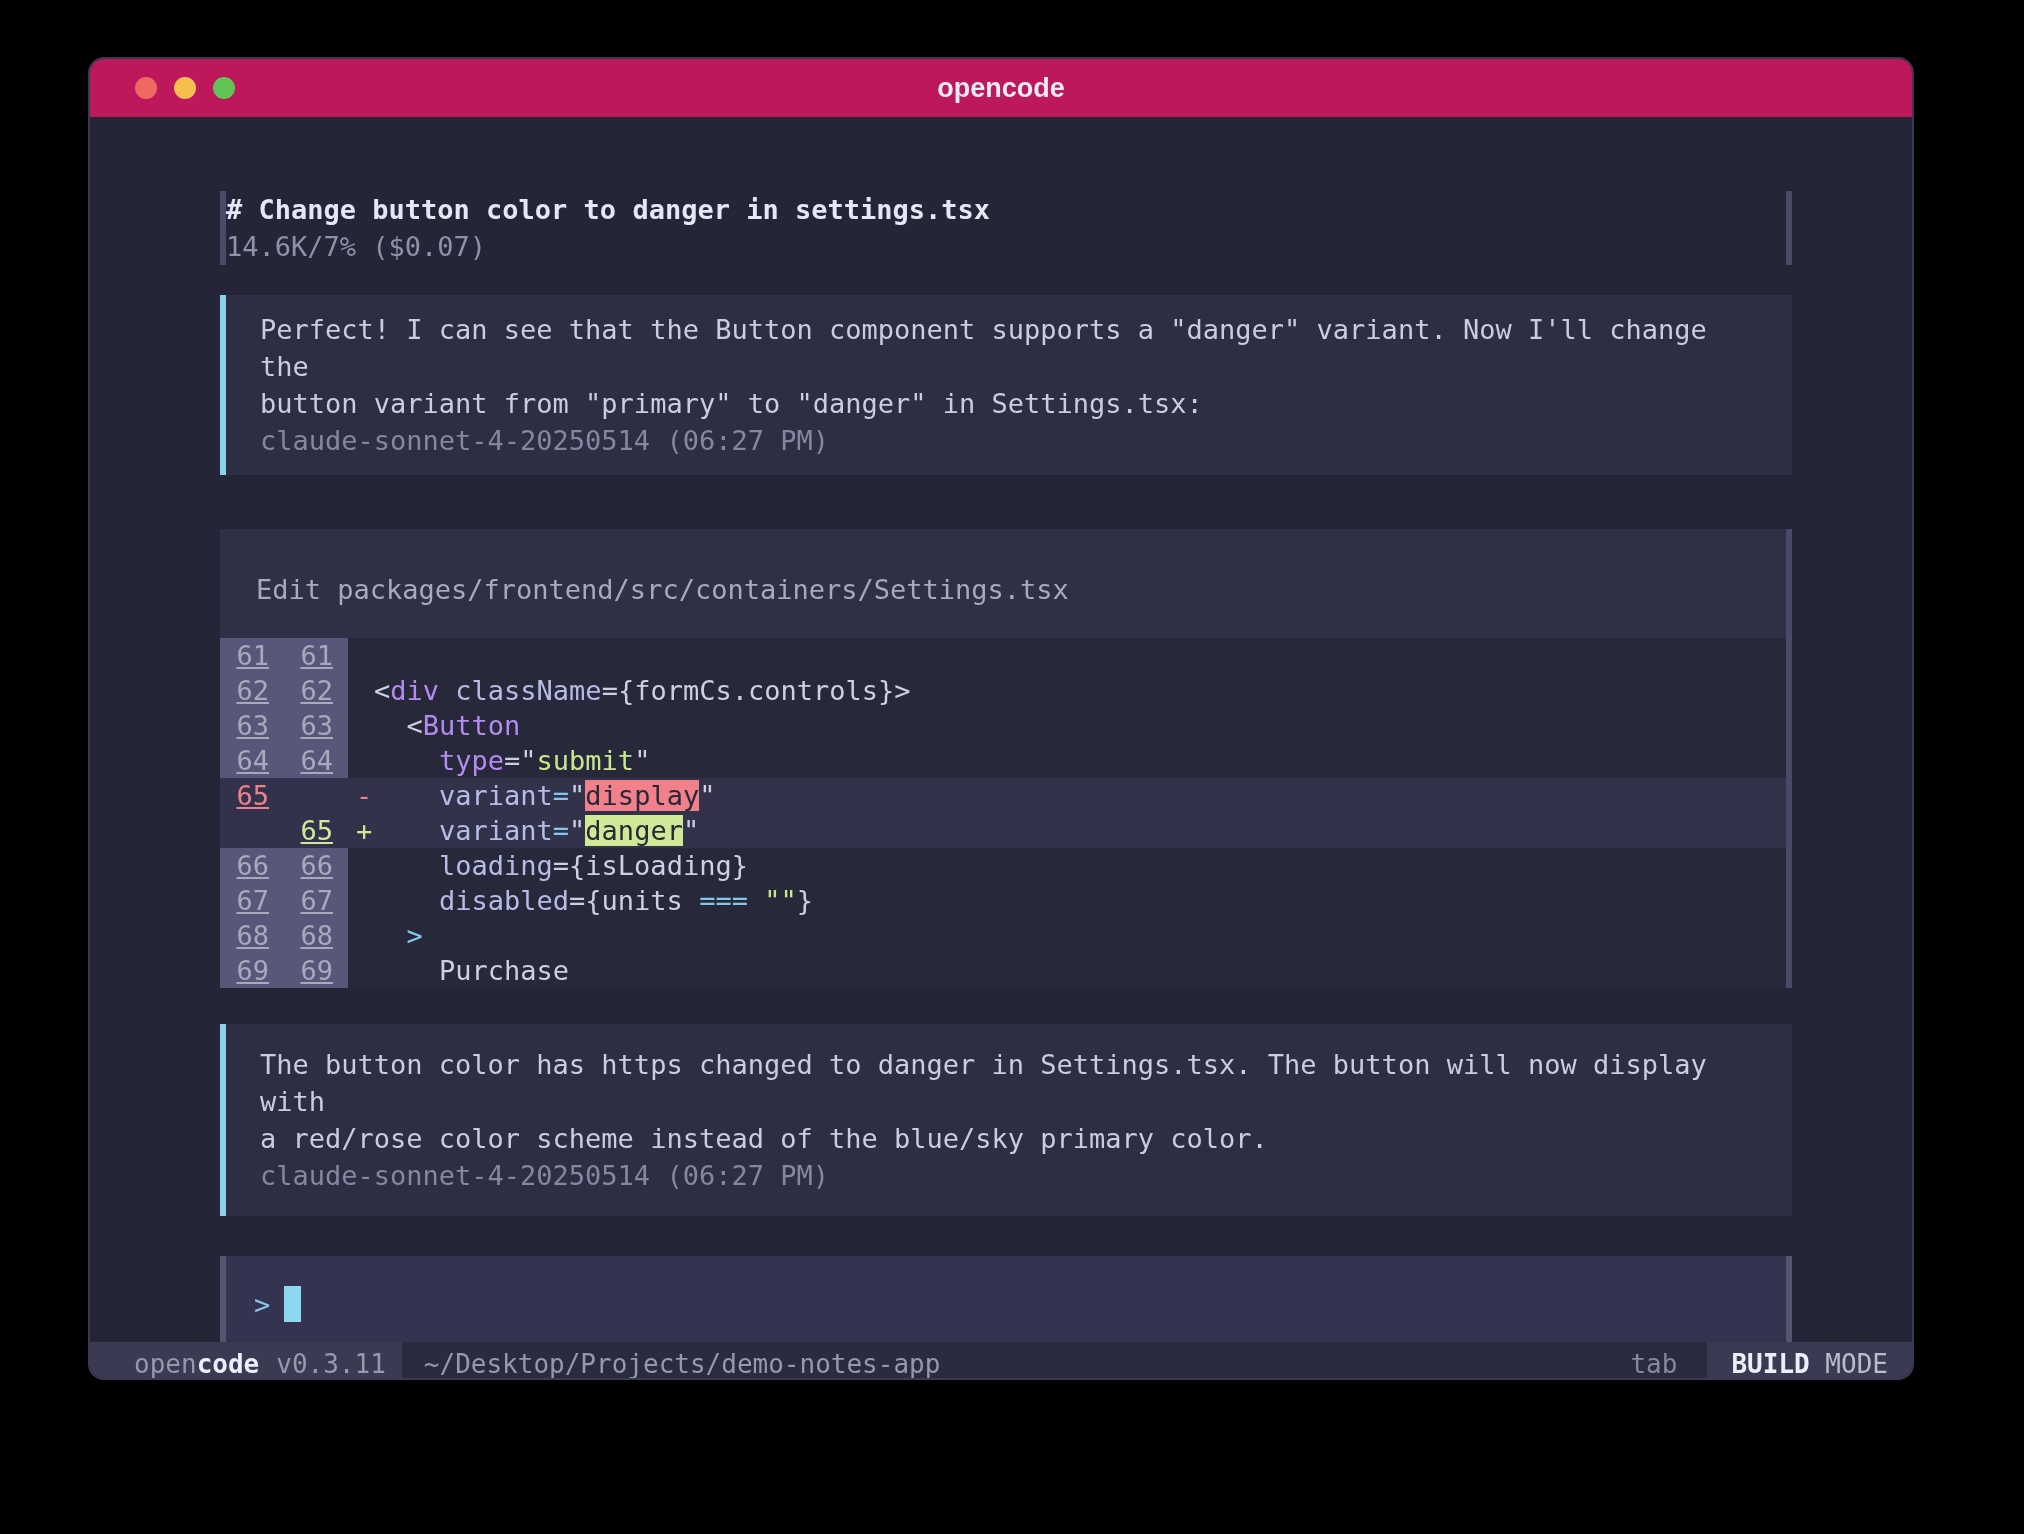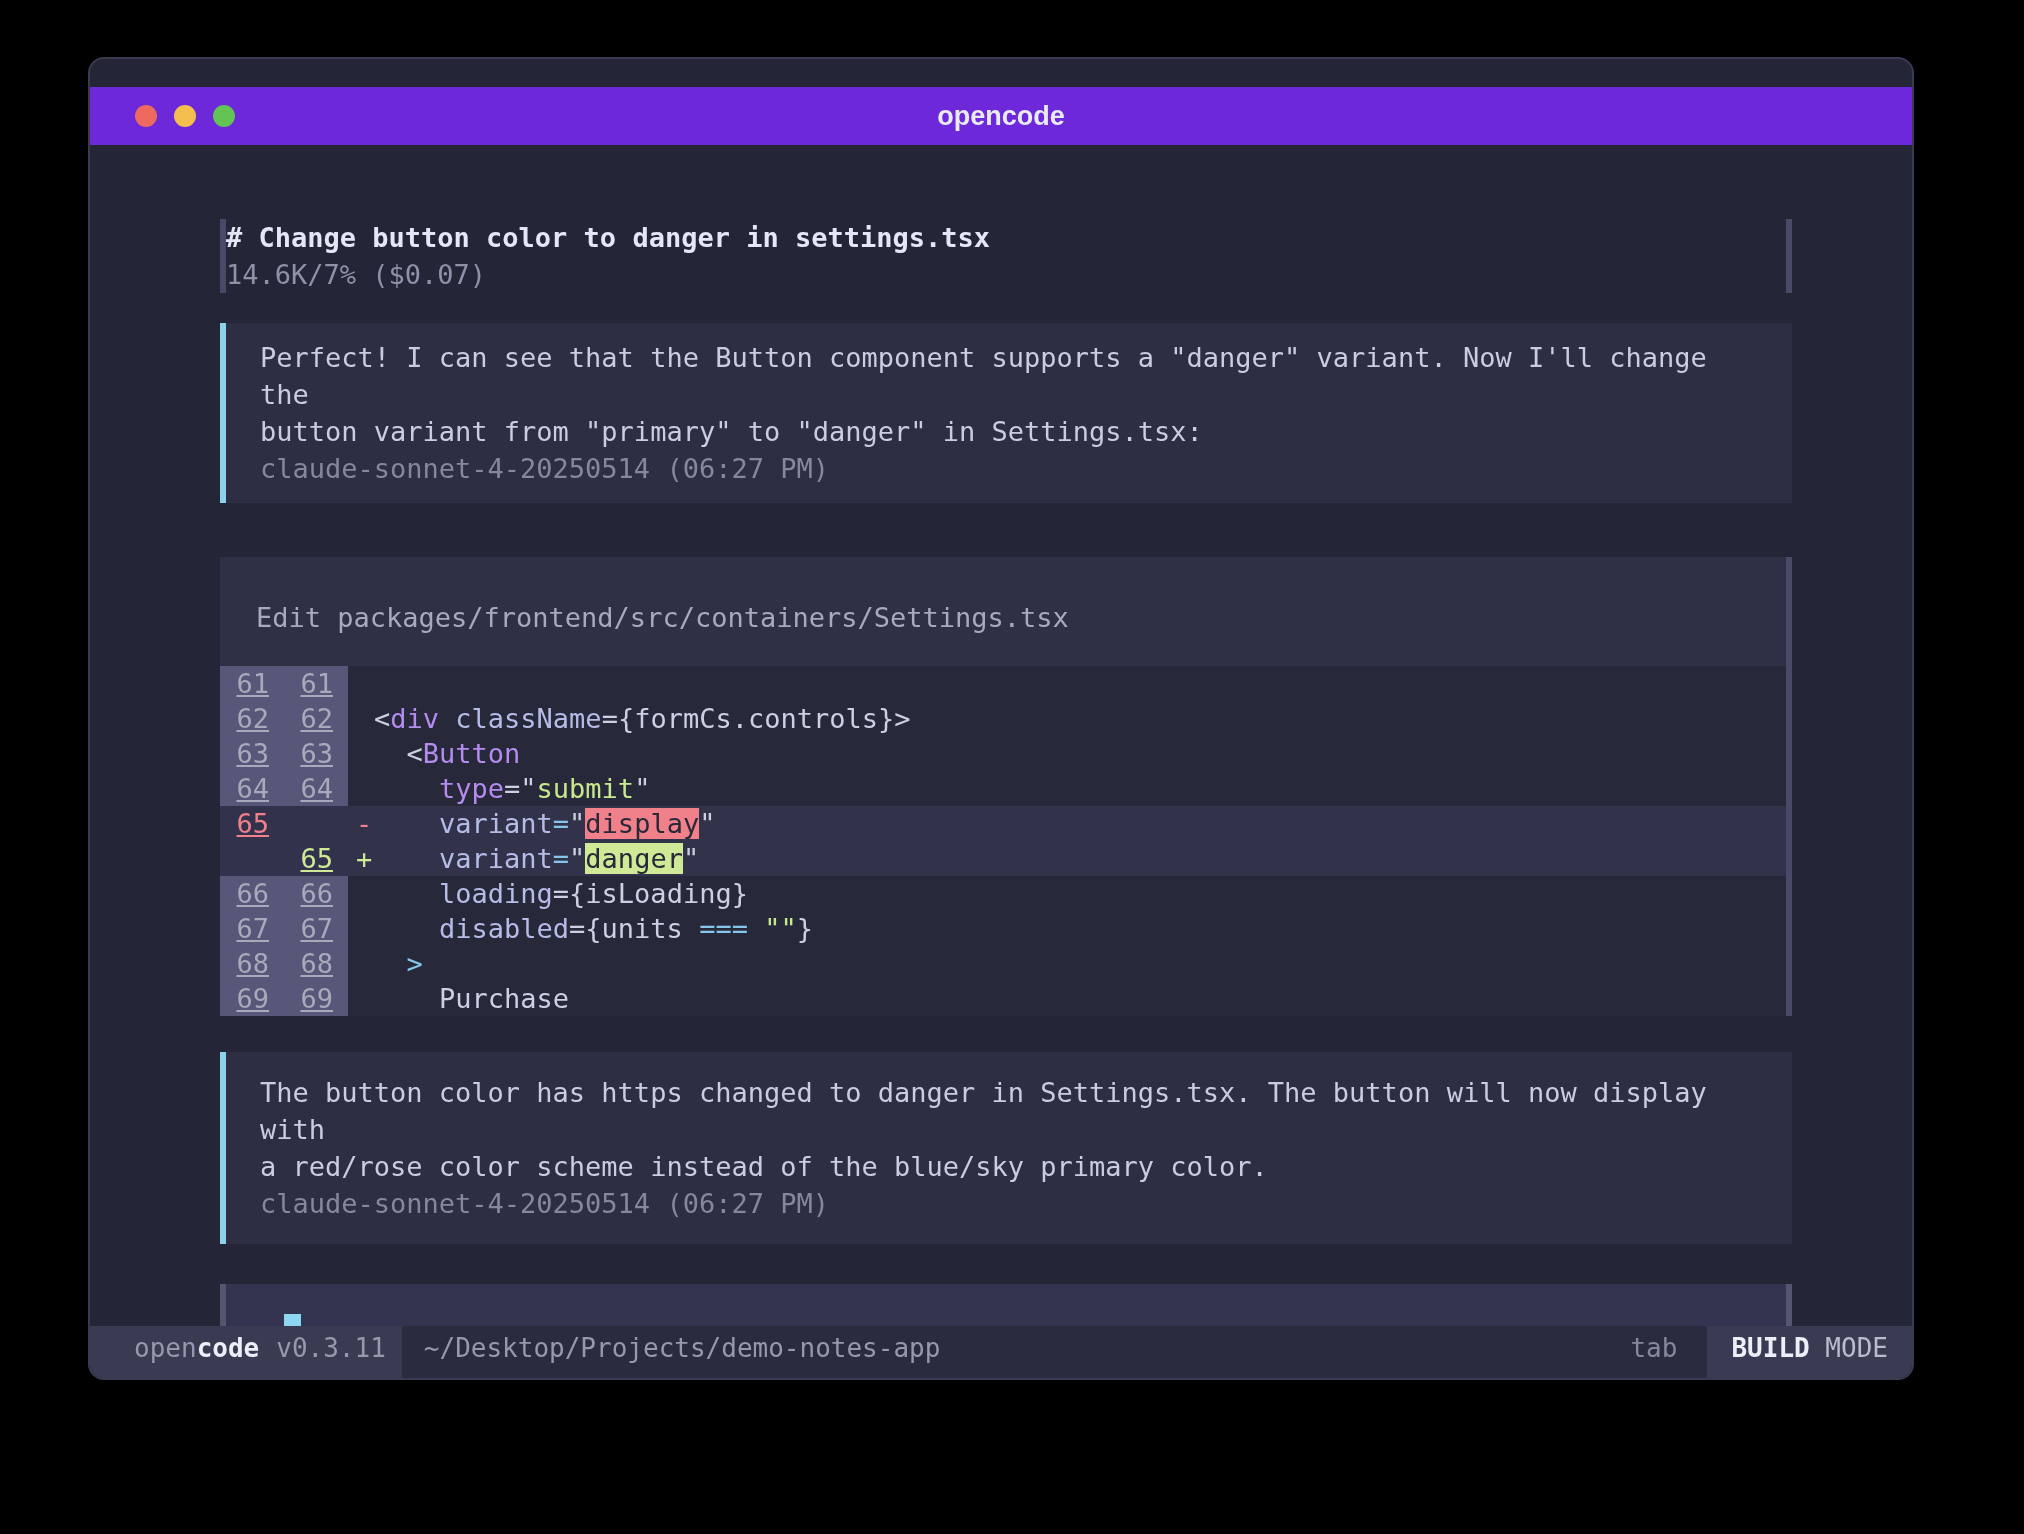--- a/index.html
+++ b/index.html
@@ -6,21 +6,21 @@
   body{
     width:2024px;height:1534px;background:#000;overflow:hidden;position:relative;
     font-family:"DejaVu Sans Mono","Liberation Mono",monospace;font-size:27px;color:#ccd0e2;
   }
   .window{
     position:absolute;left:88px;top:57px;width:1826px;height:1323px;box-sizing:border-box;
     background:#252538;border:2px solid #3a3a50;border-radius:16px;
     display:flex;flex-direction:column;overflow:hidden;
   }
   
-  .titlebar{height:58px;flex:none;background:#6d28d9;position:relative;margin-top:28px;}
+  .titlebar{height:58px;flex:none;background:#be185d;position:relative;}
   .lights{position:absolute;left:45px;top:18px;display:flex;gap:17px;}
   .light{width:22px;height:22px;border-radius:50%;}
   .light.red{background:#ee6a5e;}
   .light.yellow{background:#f5bf4f;}
   .light.green{background:#61c454;}
   .wtitle{
     position:absolute;left:0;right:0;top:0;height:58px;line-height:58px;text-align:center;
     font-family:"Liberation Sans","DejaVu Sans",sans-serif;font-weight:700;font-size:27px;color:#e9ebf4;
   }
   
@@ -58,21 +58,21 @@
   
   .inputrow{margin-top:40px;display:flex;}
   .inputrow .vbar{background:#55556f;}
   .ibody{flex:1;background:#343450;padding:30px 0 30px 28px;display:flex;align-items:center;}
   .prompt{color:#85c6ea;margin-right:14px;}
   .cursor{width:17px;height:36px;background:#8ed7f2;}
   
   .hints{margin-top:22px;display:flex;justify-content:space-between;line-height:36px;padding-left:8px;}
   .key{color:#c9cde0;} .dim{color:#84889e;} .lite{color:#c9cde0;}
   
-  .statusbar{margin-top:auto;height:52px;flex:none;background:#2b2b3f;display:flex;align-items:stretch;font-size:26px;line-height:44px;}
+  .statusbar{margin-top:auto;height:36px;flex:none;background:#2b2b3f;display:flex;align-items:stretch;font-size:26px;line-height:44px;}
   .seg{background:#3a3a52;}
   .seg-app{padding:0 16px 0 44px;border-bottom-left-radius:14px;white-space:pre;}
   .sb-open{color:#9599ad;} .sb-code{color:#eceef8;font-weight:700;} .sb-ver{color:#9599ad;margin-left:17px;}
   .cwd{color:#9599ad;margin-left:22px;}
   .sb-spacer{flex:1;}
   .tabhint{color:#84889e;margin-right:30px;}
   .seg-mode{padding:0 24px;border-bottom-right-radius:14px;white-space:pre;}
   .mode-b{color:#eceef8;font-weight:700;} .mode-r{color:#b8bccc;}
 </style>
 </head>

